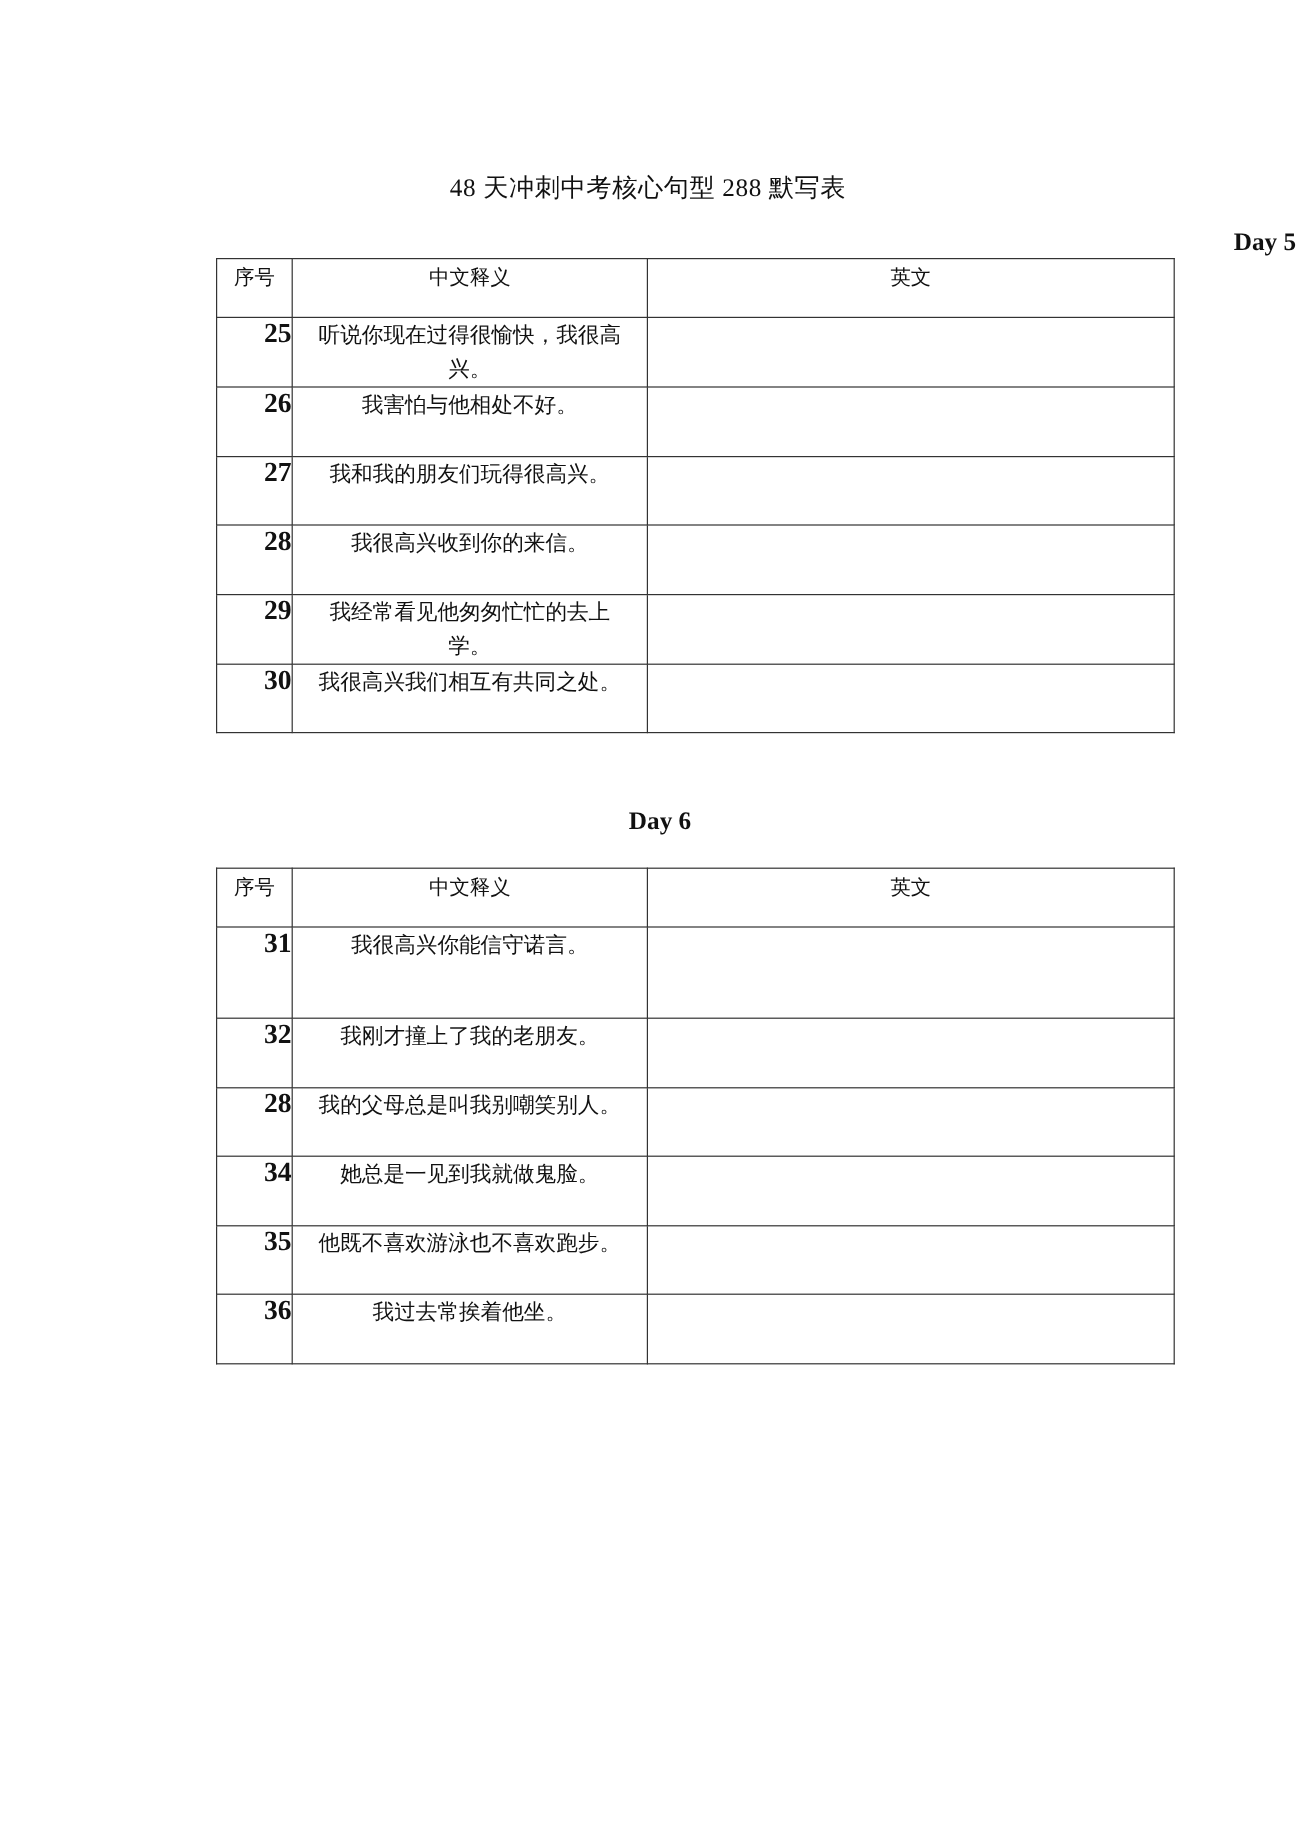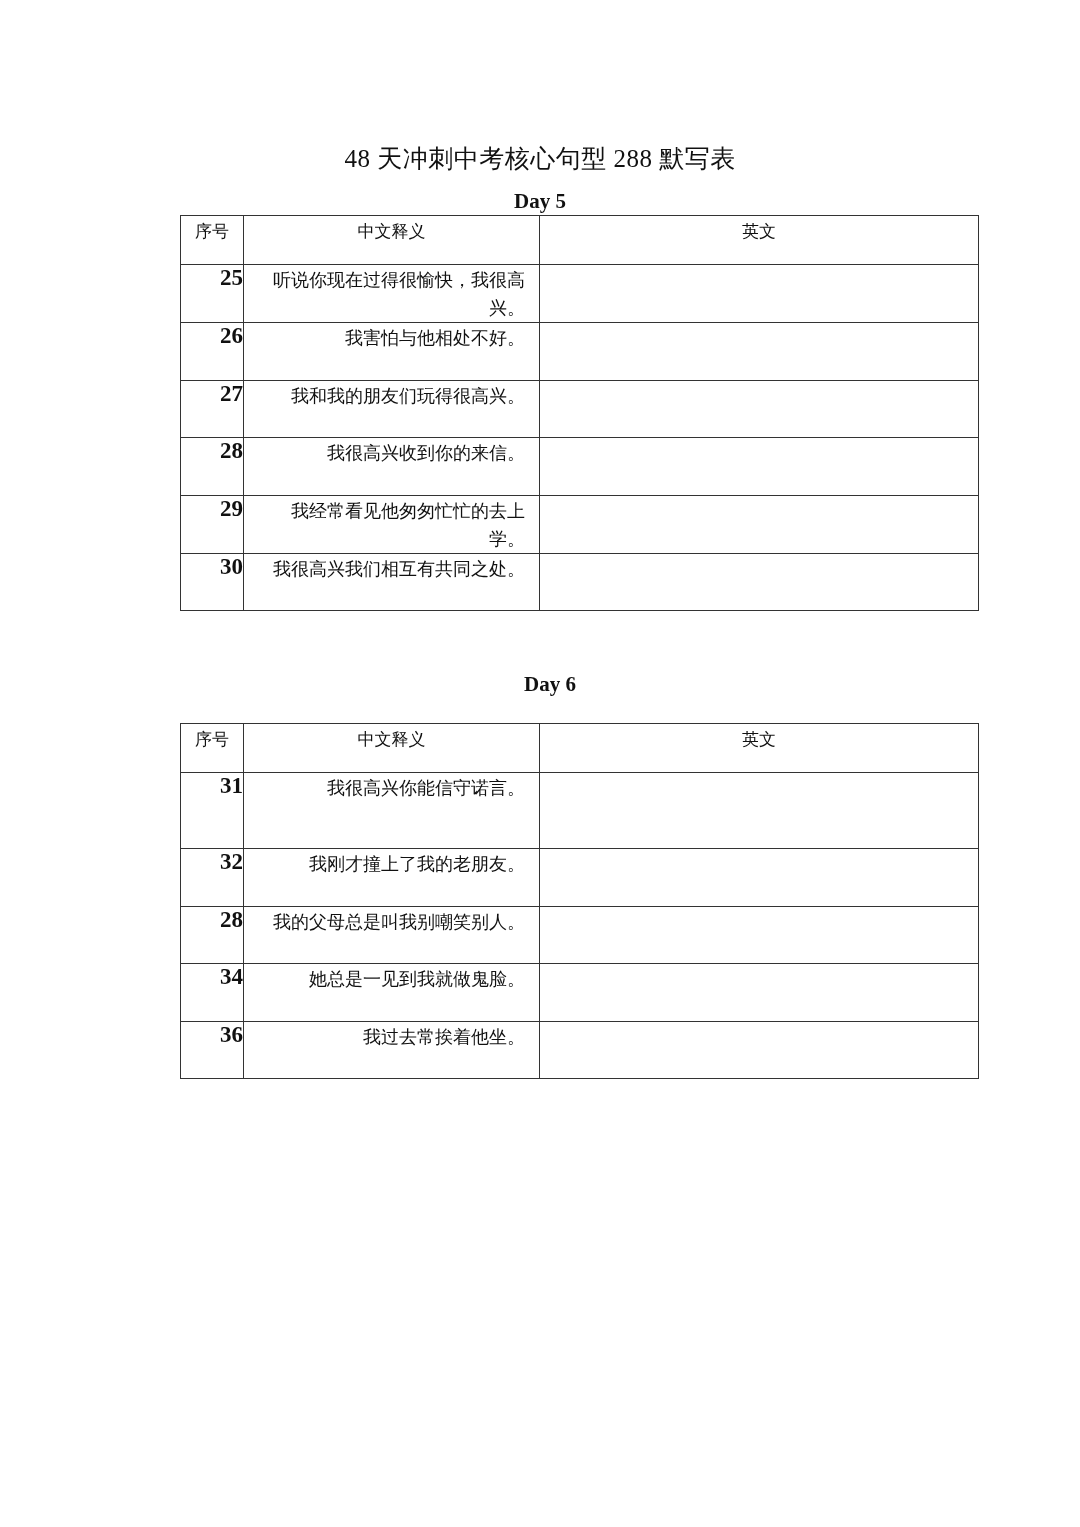--- a/index.html
+++ b/index.html
@@ -1,39 +1,39 @@
 <!DOCTYPE html>
 <html><head>
 <meta charset="utf-8">
 <style>
   html, body { margin: 0; padding: 0; background: #ffffff; }
   body { width: 1080px; height: 1527px; position: relative; overflow: hidden;
          font-family: "DejaVu Serif", "Liberation Serif", serif; color: #111; }
   .title { position: absolute; left: 0; width: 1080px; top: 142px; text-align: center;
-           font-size: 25px; font-family: "Liberation Serif", "DejaVu Serif", serif; letter-spacing: 0.5px; }
+           font-size: 21px; font-family: "Liberation Serif", "DejaVu Serif", serif; letter-spacing: 0.5px; }
   .day-label { position: absolute; left: 0; width: 1080px; text-align: center;
                font-family: "Liberation Serif", serif; font-weight: bold; font-size: 21px; }
   table.sheet { position: absolute; left: 180px; width: 798px; border-collapse: collapse; table-layout: fixed; }
   table.sheet td, table.sheet th { border: 1.5px solid #333; padding: 0; vertical-align: top; }
   th { font-weight: normal; font-size: 17px; font-family: "DejaVu Sans", sans-serif; padding-top: 4px !important; height: 44px; }
   col.c1 { width: 63px; } col.c2 { width: 296px; } col.c3 { width: 439px; }
   td.num { vertical-align: middle; text-align: right; font-family: "Liberation Serif", serif;
            font-weight: bold; font-size: 23px; }
-  td.cn { text-align: right; font-size: 18px; font-family: "DejaVu Sans", sans-serif; line-height: 28px;
+  td.cn { text-align: center; font-size: 18px; font-family: "DejaVu Sans", sans-serif; line-height: 28px;
           padding: 1px 14px 0 14px !important; }
   td.en { }
   tr.row { height: 57.5px; }
   tr.row.tall { height: 76px; }
 </style>
 </head>
 <body>
 
 <div class="title">48 天冲刺中考核心句型 288 默写表</div>
 
-<div class="day-label" style="top:189px;">Day 5</div>
+<div class="day-label" style="top:189px;text-align:right;">Day 5</div>
 <table class="sheet" style="top:215px;">
   <colgroup>
       <col class="c1">
       <col class="c2">
       <col class="c3">
     </colgroup>
   <tbody>
       <tr>
     <th>序号</th>
     <th>中文释义</th>
@@ -99,18 +99,23 @@
     <td class="num">28</td>
     <td class="cn">我的父母总是叫我别嘲笑别人。</td>
     <td class="en"></td>
   </tr>
   <tr class="row">
     <td class="num">34</td>
     <td class="cn">她总是一见到我就做鬼脸。</td>
     <td class="en"></td>
   </tr>
   <tr class="row">
+    <td class="num">35</td>
+    <td class="cn">他既不喜欢游泳也不喜欢跑步。</td>
+    <td class="en"></td>
+  </tr>
+  <tr class="row">
     <td class="num">36</td>
     <td class="cn">我过去常挨着他坐。</td>
     <td class="en"></td>
   </tr>
 </tbody>
   </table>
 
 </body></html>

